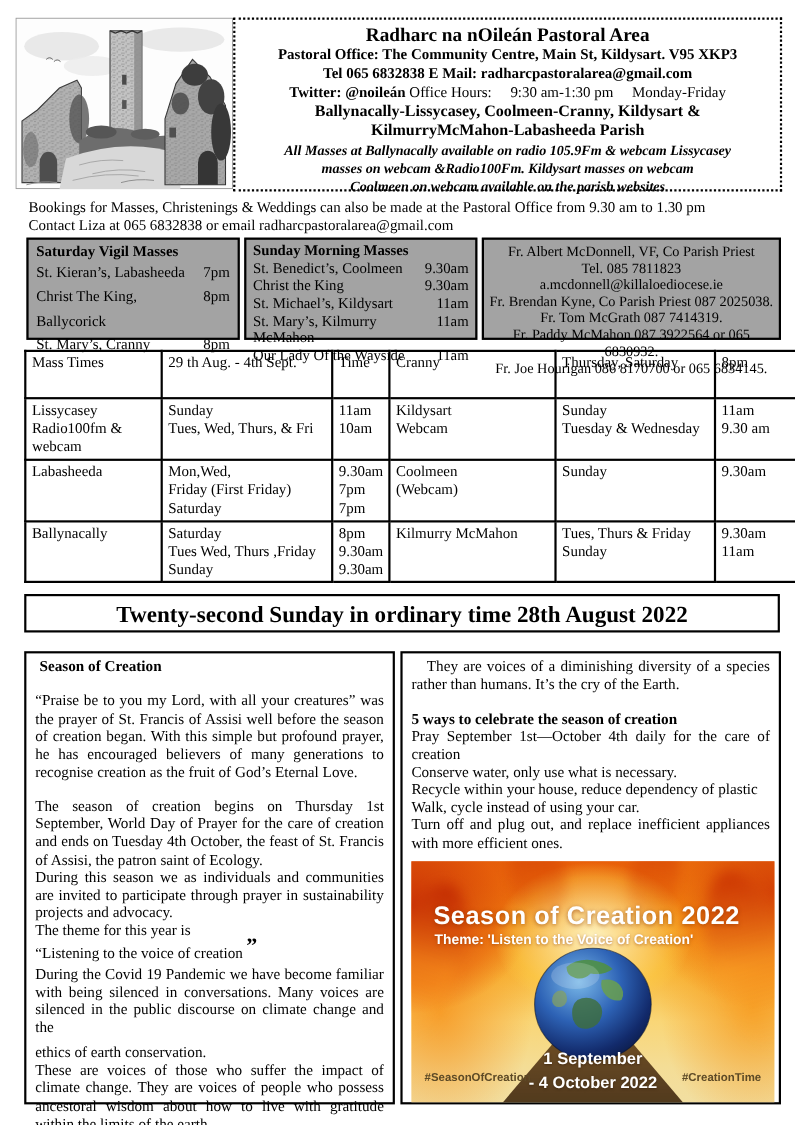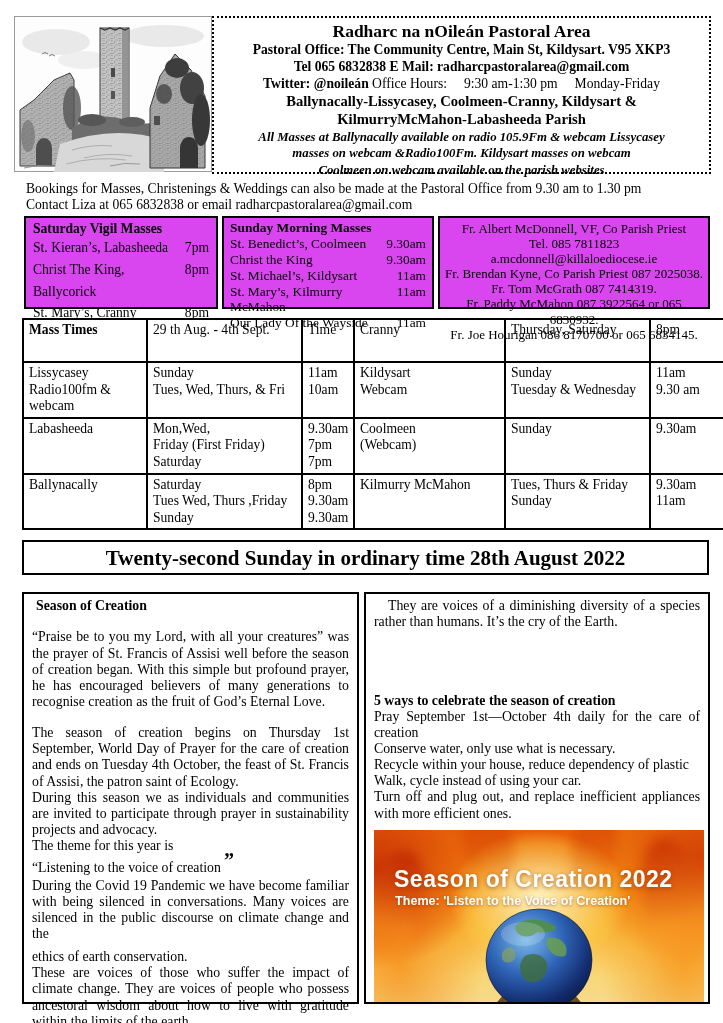--- a/index.html
+++ b/index.html
@@ -21,55 +21,55 @@
   .hb-twitter { font-size:13.6px; }
   .hb-twitter b { font-weight:bold; }
   .hb-parish  { font-size:14.6px; font-weight:bold; line-height:1.25; }
   .hb-note    { font-size:12.8px; font-weight:bold; font-style:italic; line-height:1.3; }
 
   
   .booking { margin:7px 14px 0 26px; font-size:13.6px; line-height:1.18; }
 
   
   .boxes-row { display:flex; margin:3px 13px 0 24px; gap:4px; height:93px; }
-  .mbox { border:2px solid #000; background:#d946ef; }
+  .mbox { border:2px solid #000; background:#a3a3a3; }
   .box-vigil  { width:194px; padding:3px 7px; font-size:13.6px; }
   .box-sunday { width:212px; padding:2px 6px; font-size:13.4px; }
   .box-priests{ flex:1; padding:3px 4px; font-size:13px; text-align:center; line-height:1.16; }
   .box-title { font-weight:bold; }
   .mass-line { display:flex; justify-content:space-between; }
   .box-vigil .mass-line { line-height:1.6; }
   .box-sunday .mass-line { line-height:1.18; }
 
   
   table.mass-table {
     border-collapse:collapse; table-layout:fixed;
     margin:9px 0 0 22px; width:687px; font-size:13.6px;
   }
   table.mass-table td {
     border:2px solid #000; vertical-align:top; padding:2px 4px 2px 5px;
     white-space:pre-line; line-height:1.22; overflow:hidden;
   }
   tr.hdr td { height:43px; }
-  td.bold { font-weight:bold; }
+  td.bold { font-weight:normal; }
   .c0{width:124px}.c1{width:155px}.c2{width:52px}.c3{width:151px}.c4{width:145px}.c5{width:80px}
 
   
   .banner {
     margin:10px 14px 17px 22px; border:2px solid #000; height:35px;
     text-align:center; font-size:21px; font-weight:bold; line-height:33px;
   }
 
   
   .columns { display:flex; margin:8px 13px 0 22px; gap:5px; height:412px; }
   .col { border:2px solid #000; padding:4px 8px 4px 8px; font-size:13.8px; line-height:1.17; }
   .col-left  { width:337px; flex:none; }
   .col-right { flex:1; overflow:hidden; }
   .col h3 { font-size:13.8px; font-weight:bold; margin:0 0 0 4px; }
-  .col-right h3 { margin-left:0;margin-top:47px; }
+  .col-right h3 { margin-left:0; }
   .para  { text-align:justify; }
   .gap   { height:15px; }
   .gap-s { height:7px; }
   .indent { text-indent:14px; }
   .quote-line { font-size:13.8px; }
   .big-quote { font-size:20px; font-weight:bold; position:relative; top:-5px; margin-left:3px; }
 
   
   .poster {
     position:relative; width:330px; height:228px; margin:8px auto 0 auto;

